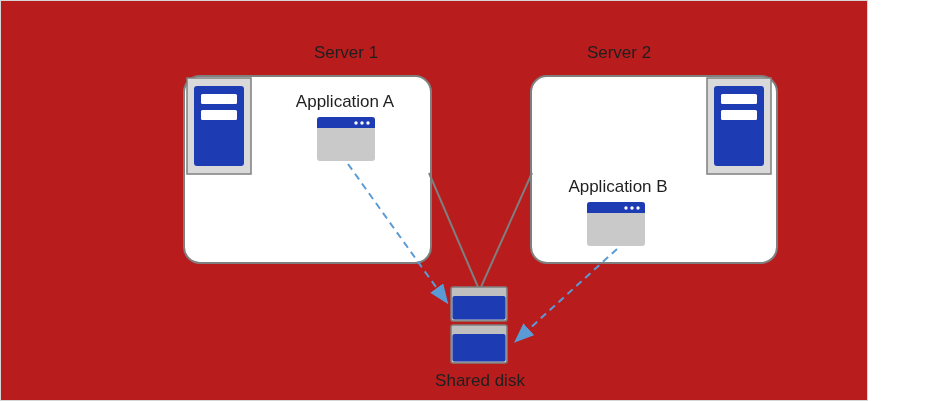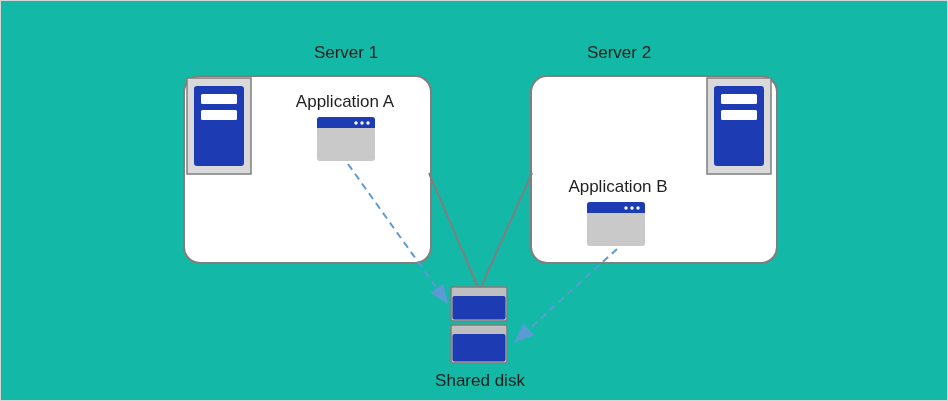--- a/index.html
+++ b/index.html
@@ -3,23 +3,23 @@
 <meta charset="utf-8">
 <style>
   html, body {
     margin: 0;
     padding: 0;
     background: #ffffff;
     font-family: "Liberation Sans", sans-serif;
   }
   .canvas {
     position: relative;
-    width: 948px;
+    width: 868px;
     height: 401px;
-    background: #14b8a6;
+    background: #b91c1c;
     border: 1px solid #d6d6d6;
     box-sizing: border-box;
     overflow: hidden;
   }
   svg { display: block; }
 
   .server-box {
     fill: #ffffff;
     stroke: #7f7f7f;
     stroke-width: 2;

